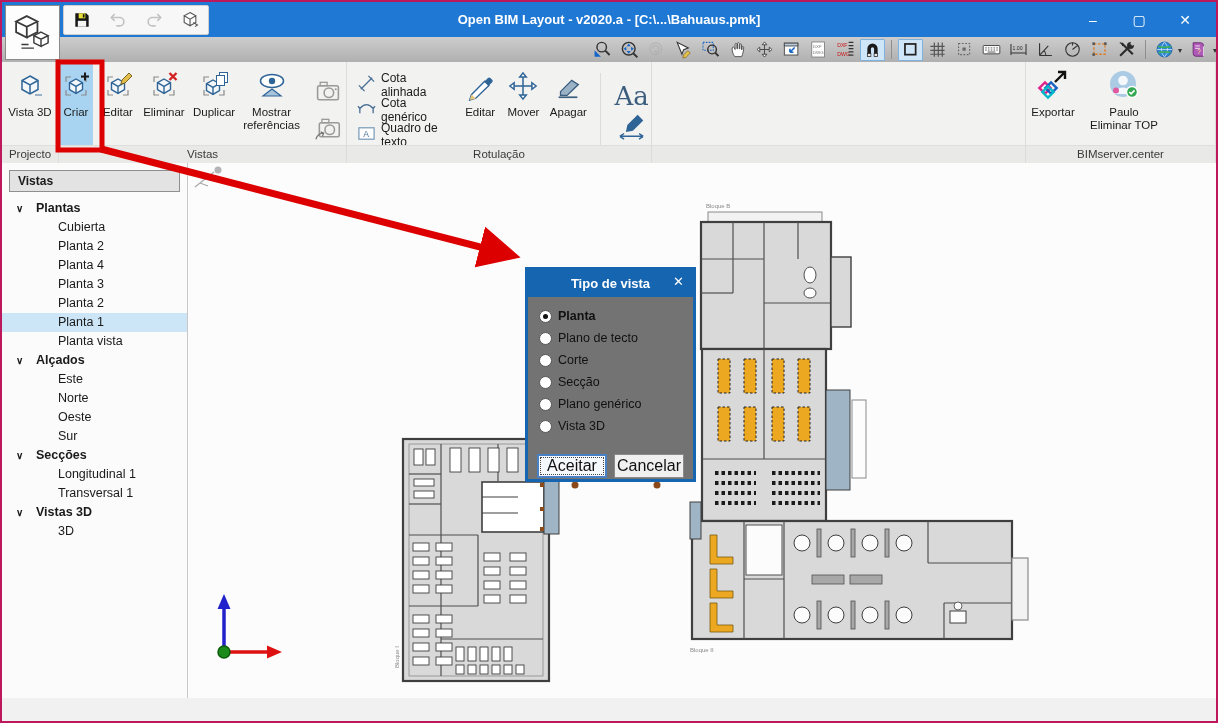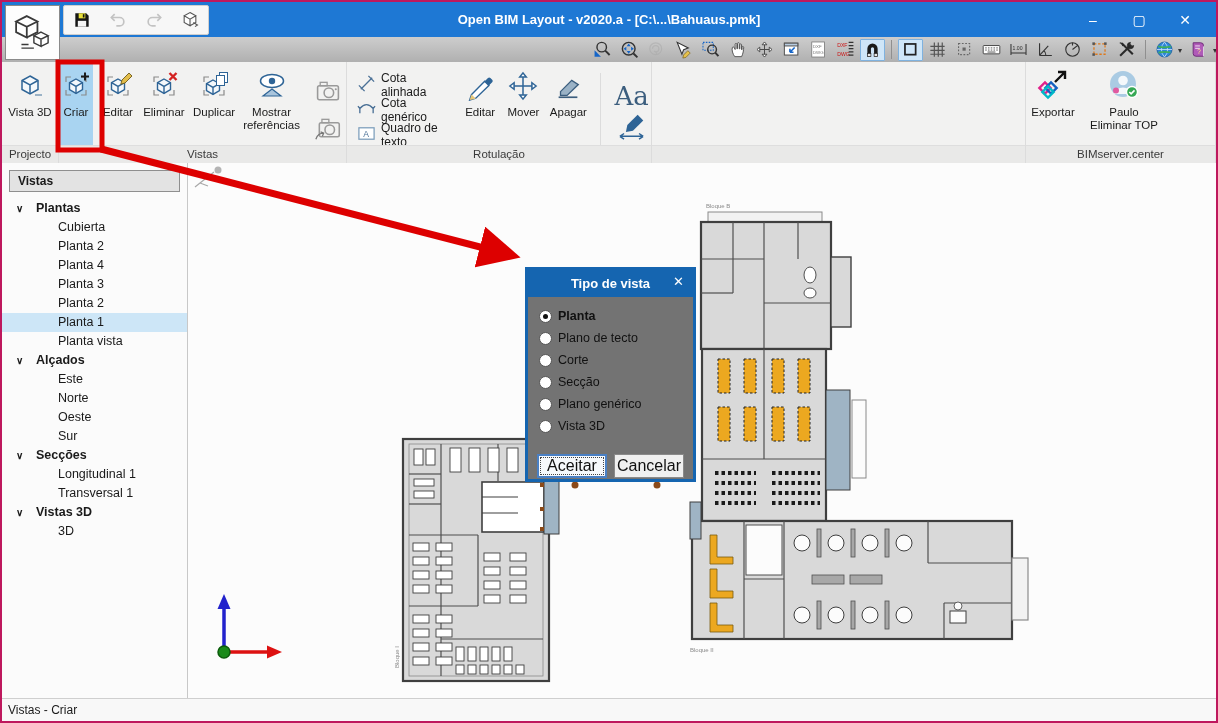--- a/index.html
+++ b/index.html
@@ -741,23 +741,20 @@
             </div>
           </div>
         <div class="dlg-buttons">
           <button class="btn-accept">Aceitar</button>
           <button class="btn-cancel">Cancelar</button>
         </div>
       </div>
     </div>
   </div>
 
-  <div class="statusbar">
-    <span>Vistas - Criar</span>
-  </div>
 
   <svg class="annotation" viewBox="0 0 1218 723">
     <defs>
       <marker id="ah" markerWidth="6" markerHeight="6" refX="4" refY="3" orient="auto">
         <path d="M0 0 L6 3 L0 6 z" fill="#dd0000"></path>
       </marker>
     </defs>
     <rect x="56" y="60" width="44" height="88" fill="none" stroke="#dd0000" stroke-width="5"></rect>
     <line x1="99" y1="147" x2="505" y2="252" stroke="#dd0000" stroke-width="7" marker-end="url(#ah)"></line>
   </svg>

